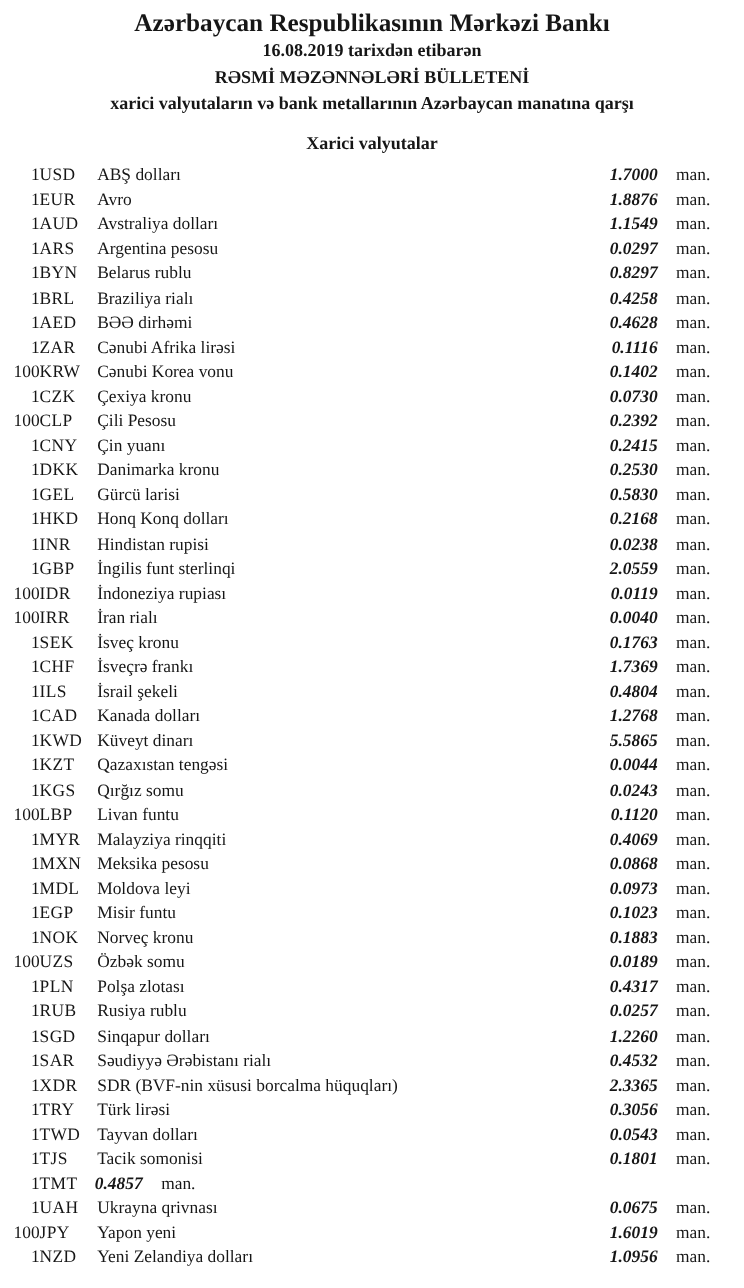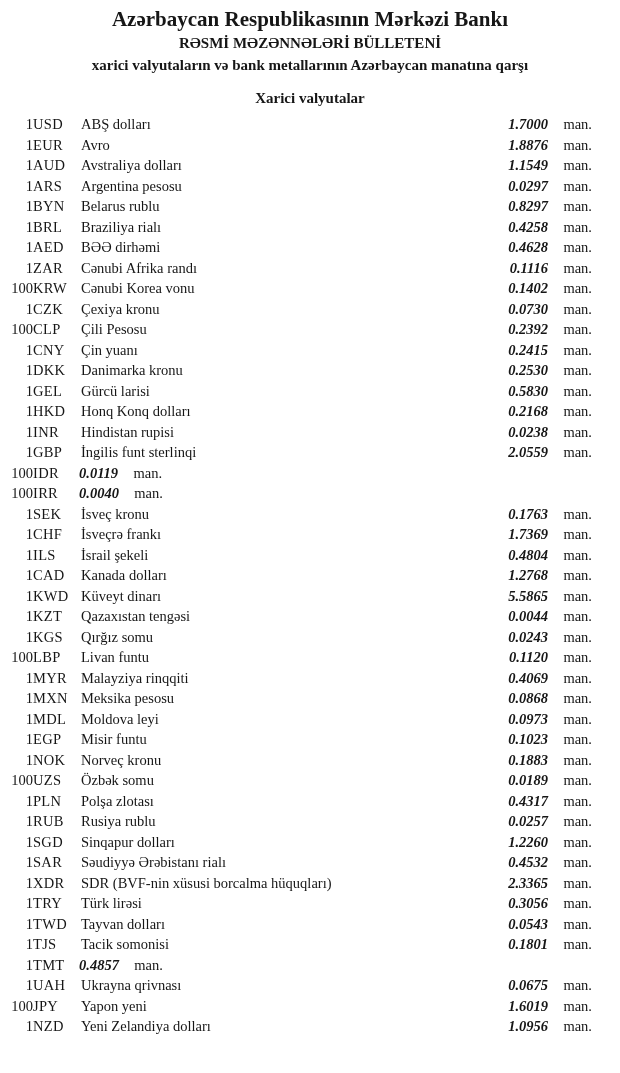--- a/index.html
+++ b/index.html
@@ -76,20 +76,21 @@
     width: 44px;
     text-align: right;
   }
 </style>
 </head>
 <body>
 
 <div class="page">
   <div class="doc-header">
     <div class="doc-title">Azərbaycan Respublikasının Mərkəzi Bankı</div>
+    <div class="doc-line">16.08.2019 tarixdən etibarən</div>
     <div class="doc-line">RƏSMİ MƏZƏNNƏLƏRİ BÜLLETENİ</div>
     <div class="doc-line">xarici valyutaların və bank metallarının Azərbaycan manatına qarşı</div>
   </div>
 
   <div class="section-title">Xarici valyutalar</div>
 
   <div class="rates-table" id="rates-table">
   <div class="row">
     <span class="cell-qty">1</span>
     <span class="cell-code">USD</span>
@@ -142,21 +143,21 @@
     <span class="cell-qty">1</span>
     <span class="cell-code">AED</span>
     <span class="cell-name">BƏƏ dirhəmi</span>
     <span class="cell-rate">0.4628</span>
     <span class="cell-unit">man.</span>
   </div>
 
   <div class="row">
     <span class="cell-qty">1</span>
     <span class="cell-code">ZAR</span>
-    <span class="cell-name">Cənubi Afrika randı</span>
+    <span class="cell-name">Cənubi Afrika lirəsi</span>
     <span class="cell-rate">0.1116</span>
     <span class="cell-unit">man.</span>
   </div>
 
   <div class="row">
     <span class="cell-qty">100</span>
     <span class="cell-code">KRW</span>
     <span class="cell-name">Cənubi Korea vonu</span>
     <span class="cell-rate">0.1402</span>
     <span class="cell-unit">man.</span>
@@ -222,27 +223,29 @@
     <span class="cell-qty">1</span>
     <span class="cell-code">GBP</span>
     <span class="cell-name">İngilis funt sterlinqi</span>
     <span class="cell-rate">2.0559</span>
     <span class="cell-unit">man.</span>
   </div>
 
   <div class="row">
     <span class="cell-qty">100</span>
     <span class="cell-code">IDR</span>
+    <span class="cell-name">İndoneziya rupiası</span>
     <span class="cell-rate">0.0119</span>
     <span class="cell-unit">man.</span>
   </div>
 
   <div class="row">
     <span class="cell-qty">100</span>
     <span class="cell-code">IRR</span>
+    <span class="cell-name">İran rialı</span>
     <span class="cell-rate">0.0040</span>
     <span class="cell-unit">man.</span>
   </div>
 
   <div class="row">
     <span class="cell-qty">1</span>
     <span class="cell-code">SEK</span>
     <span class="cell-name">İsveç kronu</span>
     <span class="cell-rate">0.1763</span>
     <span class="cell-unit">man.</span>

